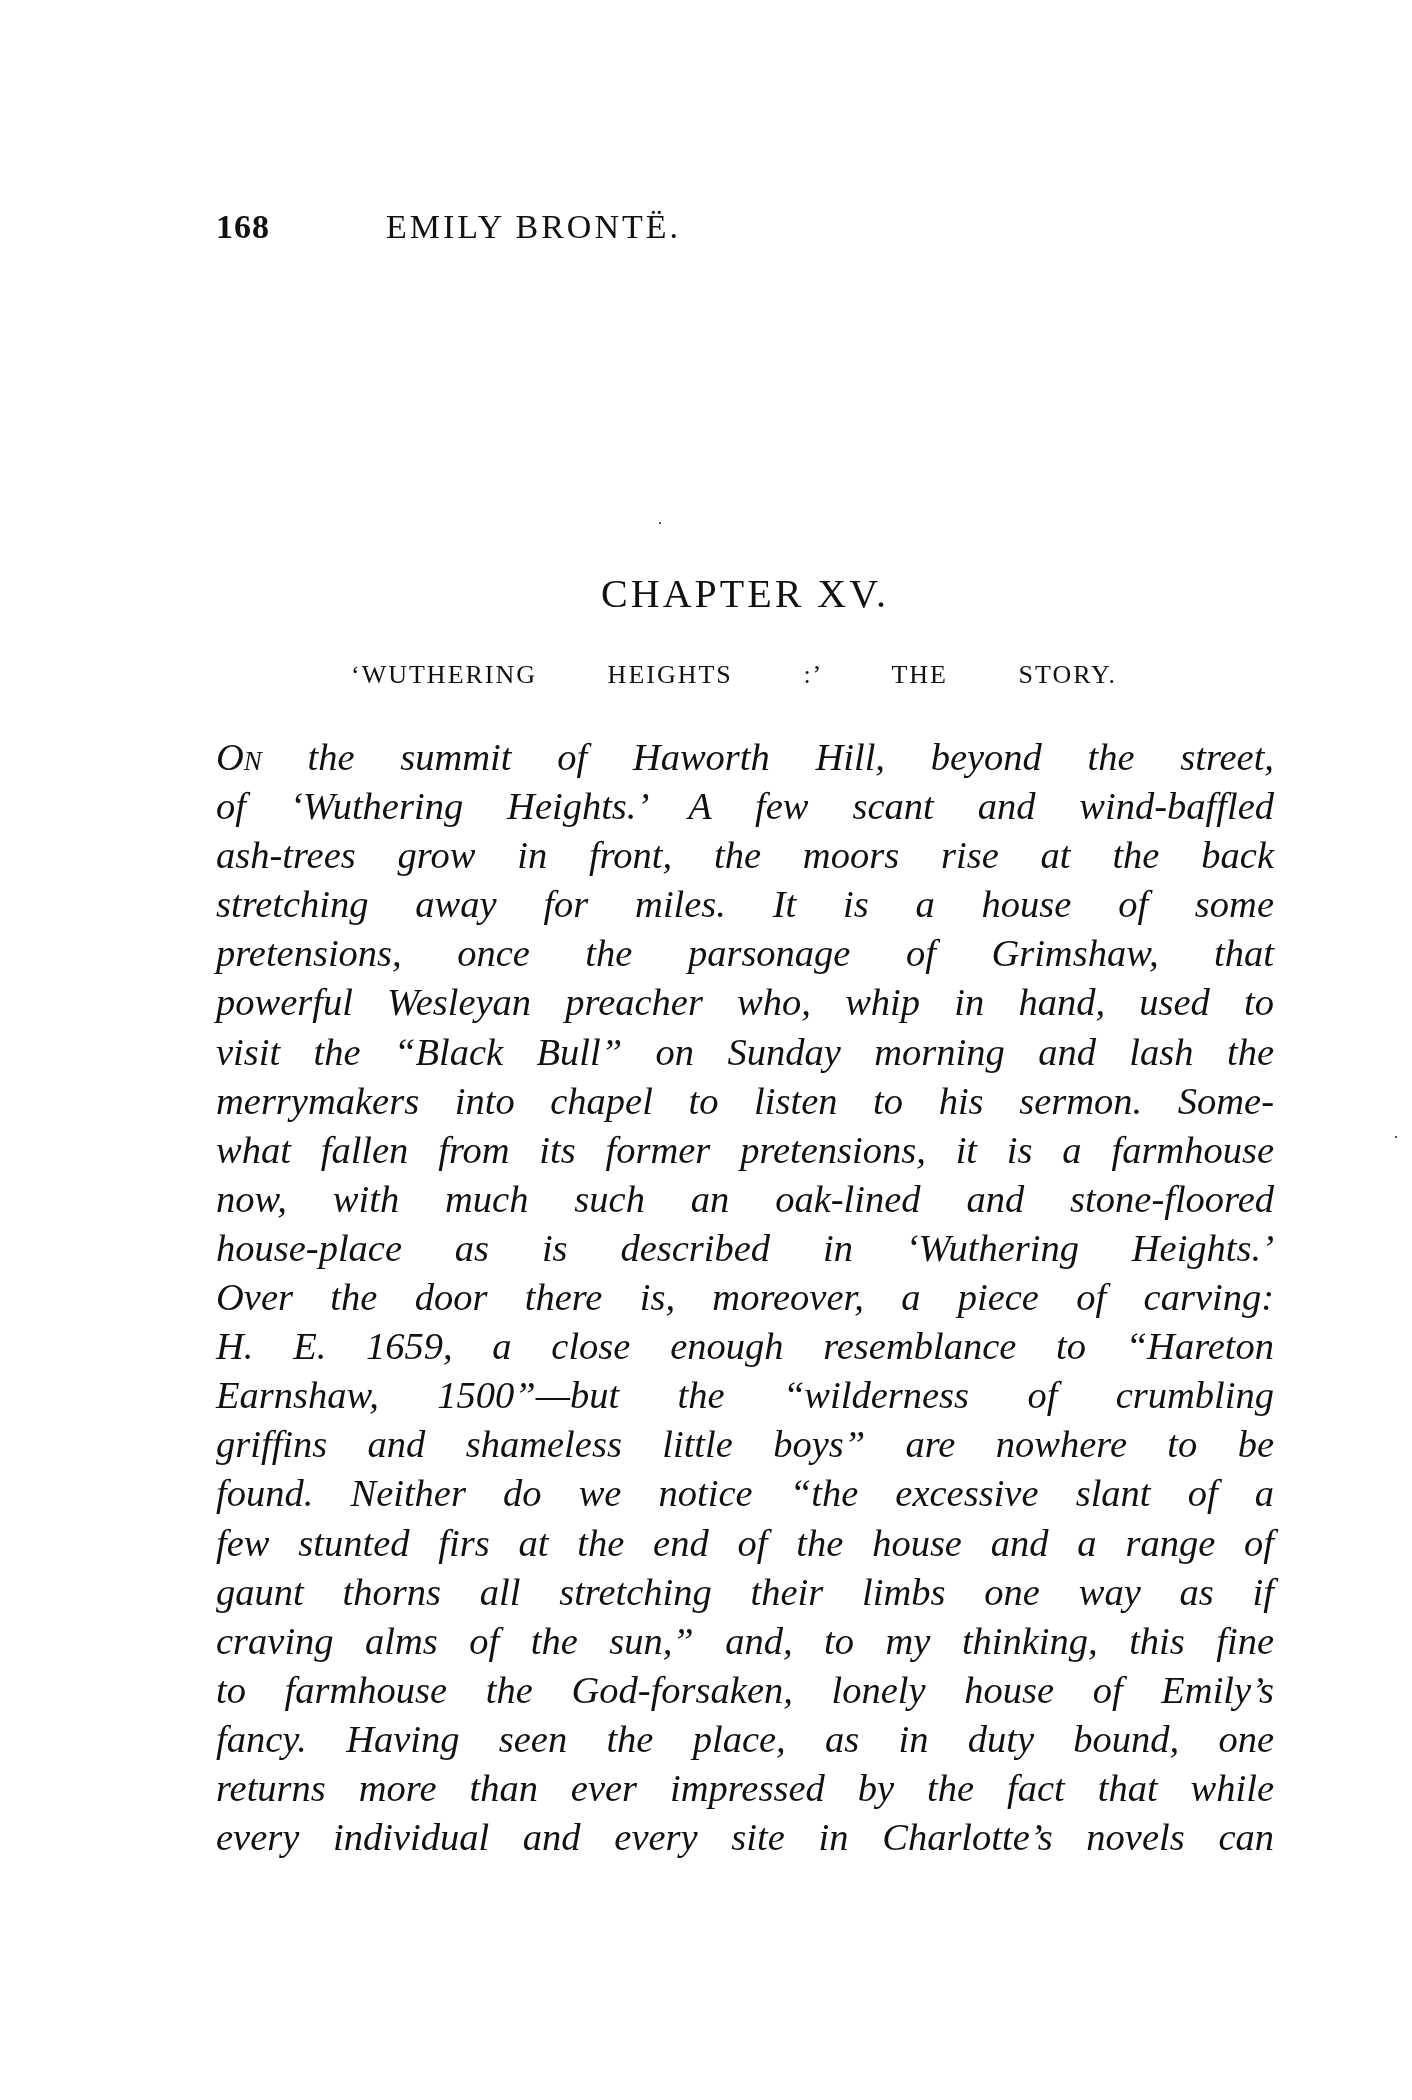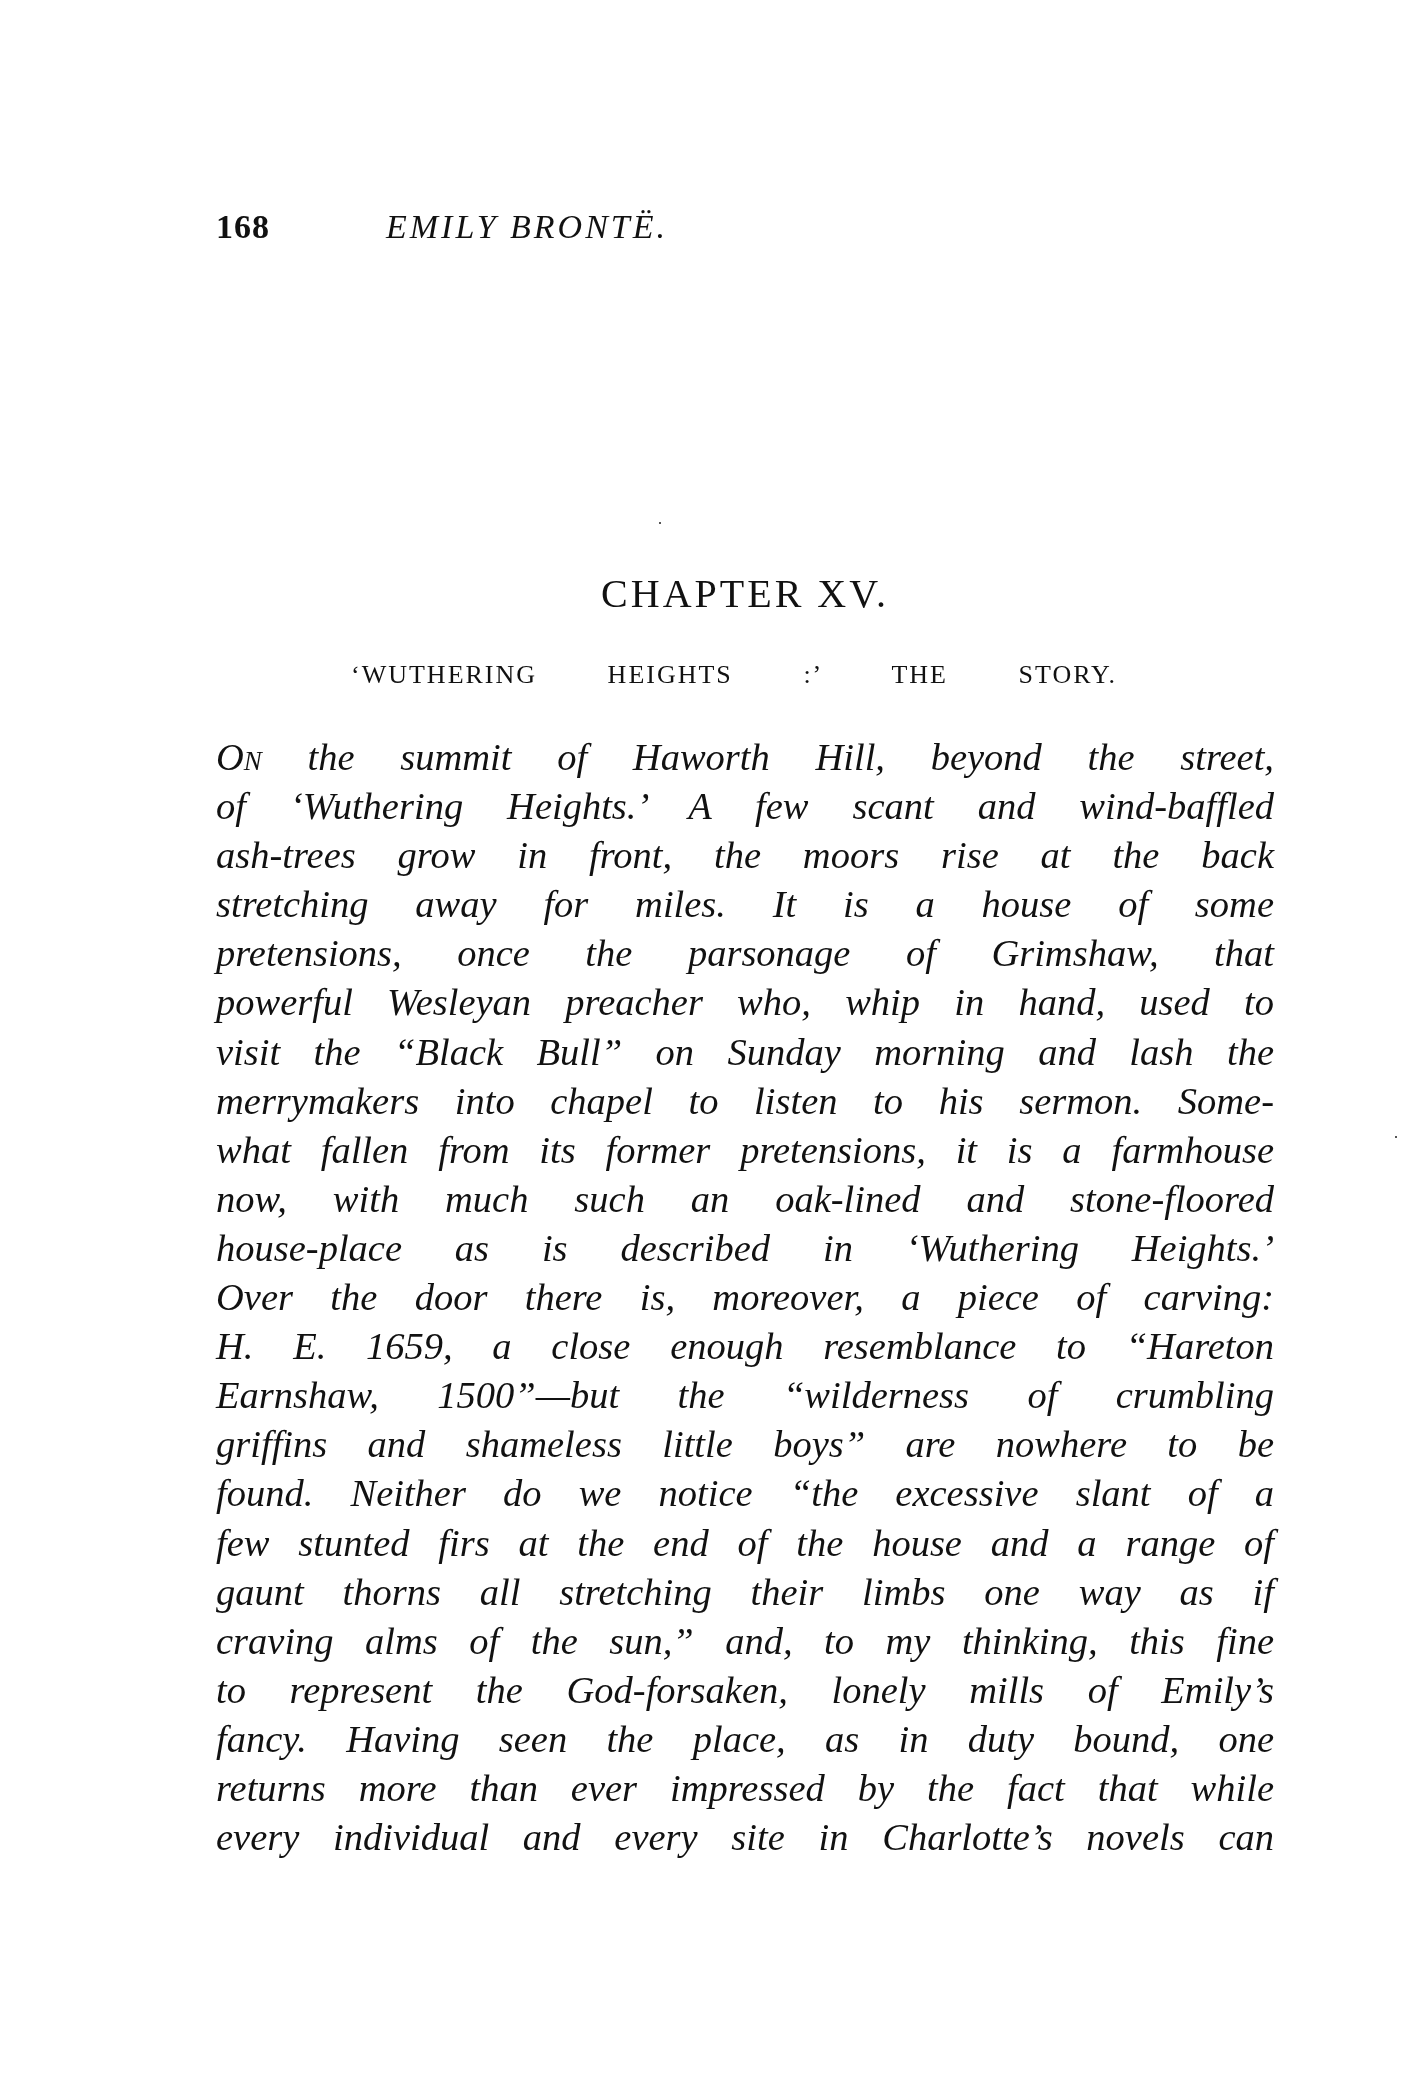--- a/index.html
+++ b/index.html
@@ -1,21 +1,21 @@
 <!DOCTYPE html>
 <html><head>
 <meta charset="utf-8">
 <style>
   html, body { margin: 0; padding: 0; background: #ffffff; }
   body { width: 1412px; height: 2100px; position: relative; overflow: hidden;
          font-family: "Liberation Serif", "DejaVu Serif", serif; color: #111; }
   .page { position: absolute; left: 4px; top: 0; width: 1412px; height: 2100px; background: #fff; padding-left: 12px; }
   .running-head { position: absolute; top: 208px; left: 212px; width: 1058px; height: 50px; }
   .page-number { position: absolute; left: 0; top: 0; font-size: 34px; font-weight: bold; letter-spacing: 1px; }
-  .running-title { position: absolute; left: 170px; top: 0; font-size: 34px; font-style: italic; letter-spacing: 3px; }
+  .running-title { position: absolute; left: 170px; top: 0; font-size: 34px; letter-spacing: 3px; }
   .chapter-title { position: absolute; top: 570px; left: 0; width: 1500px; text-align: center; font-size: 40px; letter-spacing: 3px; }
   .chapter-subtitle { position: absolute; top: 660px; left: 347px; width: 766px; font-size: 26px; letter-spacing: 2px; text-align: justify; text-align-last: justify; white-space: nowrap; }
   .body-text { position: absolute; left: 212px; top: 733px; width: 1058px; }
   .line { display: block; height: 49.1px; line-height: 49.1px; font-size: 38.5px; text-align: justify; text-align-last: justify; white-space: nowrap; overflow: visible; font-style: italic; }
   .line.last { text-align-last: justify; }
   .sc { font-variant: small-caps; }
   .speck { position: absolute; width: 2px; height: 2px; background: #555; }
 </style>
 </head>
 <body>
@@ -42,21 +42,21 @@
       <span class="line">now, with much such an oak-lined and stone-floored</span>
       <span class="line">house-place as is described in ‘Wuthering Heights.’</span>
       <span class="line">Over the door there is, moreover, a piece of carving:</span>
       <span class="line">H. E. 1659, a close enough resemblance to “Hareton</span>
       <span class="line">Earnshaw, 1500”—but the “wilderness of crumbling</span>
       <span class="line">griffins and shameless little boys” are nowhere to be</span>
       <span class="line">found.  Neither do we notice “the excessive slant of a</span>
       <span class="line">few stunted firs at the end of the house and a range of</span>
       <span class="line">gaunt thorns all stretching their limbs one way as if</span>
       <span class="line">craving alms of the sun,” and, to my thinking, this fine</span>
-      <span class="line">to represent the God-forsaken, lonely mills of Emily’s</span>
+      <span class="line">to farmhouse the God-forsaken, lonely house of Emily’s</span>
       <span class="line">fancy.  Having seen the place, as in duty bound, one</span>
       <span class="line">returns more than ever impressed by the fact that while</span>
       <span class="line last">every individual and every site in Charlotte’s novels can</span>
     </div>
 
   <span class="speck" style="left:1391px;top:1136px;"></span>
   <span class="speck" style="left:655px;top:522px;"></span>
 </div>
 
 </body></html>

